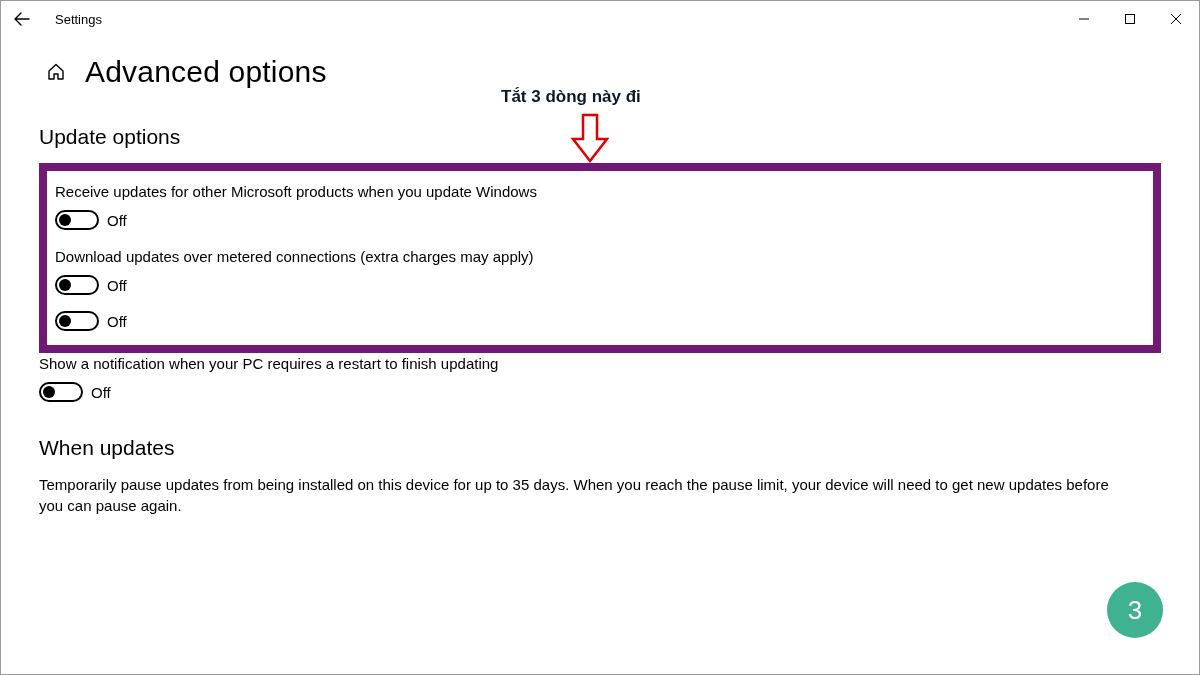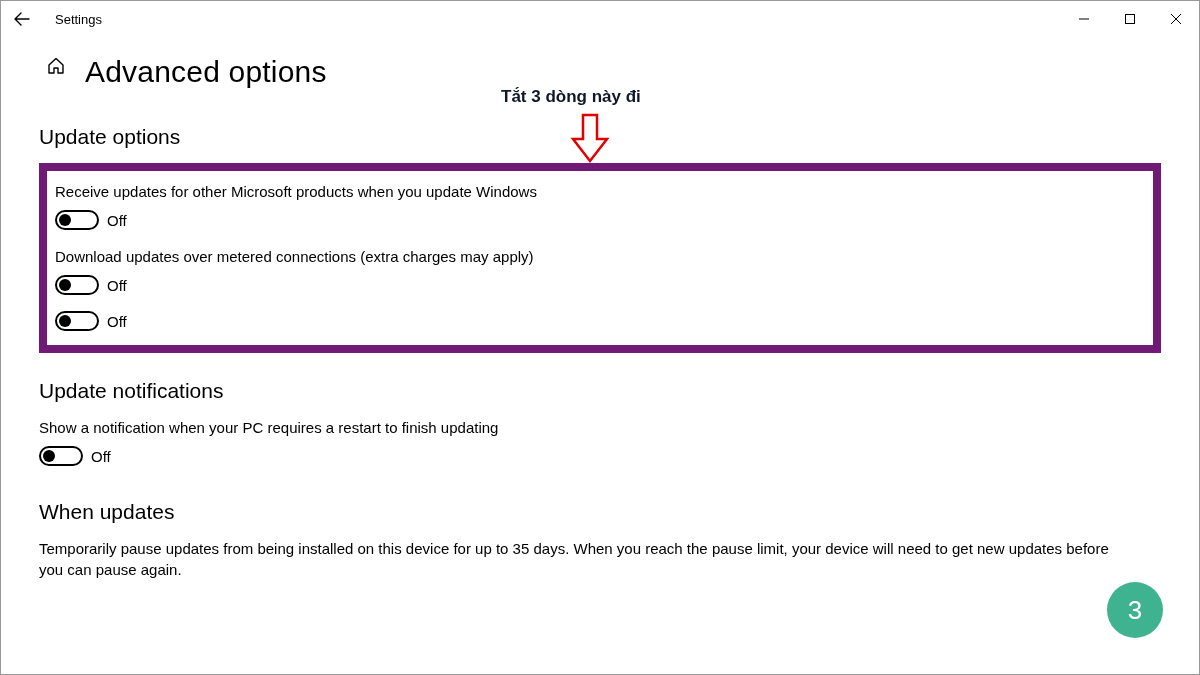--- a/index.html
+++ b/index.html
@@ -45,20 +45,21 @@
     .win-btn {
       width: 46px;
       height: 32px;
       display: flex;
       align-items: center;
       justify-content: center;
       cursor: pointer;
     }
     .header-row {
       display: flex;
+      align-items: center;
       gap: 18px;
       padding: 18px 0 10px 44px;
     }
     .home-icon {
       width: 22px;
       height: 22px;
       display: flex;
       align-items: center;
       justify-content: center;
     }
@@ -231,21 +232,20 @@
     <div class="option-row" style="margin-bottom:6px;">
       <div class="toggle-row">
         <div class="toggle">
           <div class="toggle-knob"></div>
         </div>
         <div class="toggle-state">Off</div>
       </div>
     </div>
   </div>
 
-  <div class="section-heading">Update notifications</div>
 
   <div class="option-row">
     <div class="option-label">Show a notification when your PC requires a restart to finish updating</div>
     <div class="toggle-row">
       <div class="toggle">
         <div class="toggle-knob"></div>
       </div>
       <div class="toggle-state">Off</div>
     </div>
   </div>

